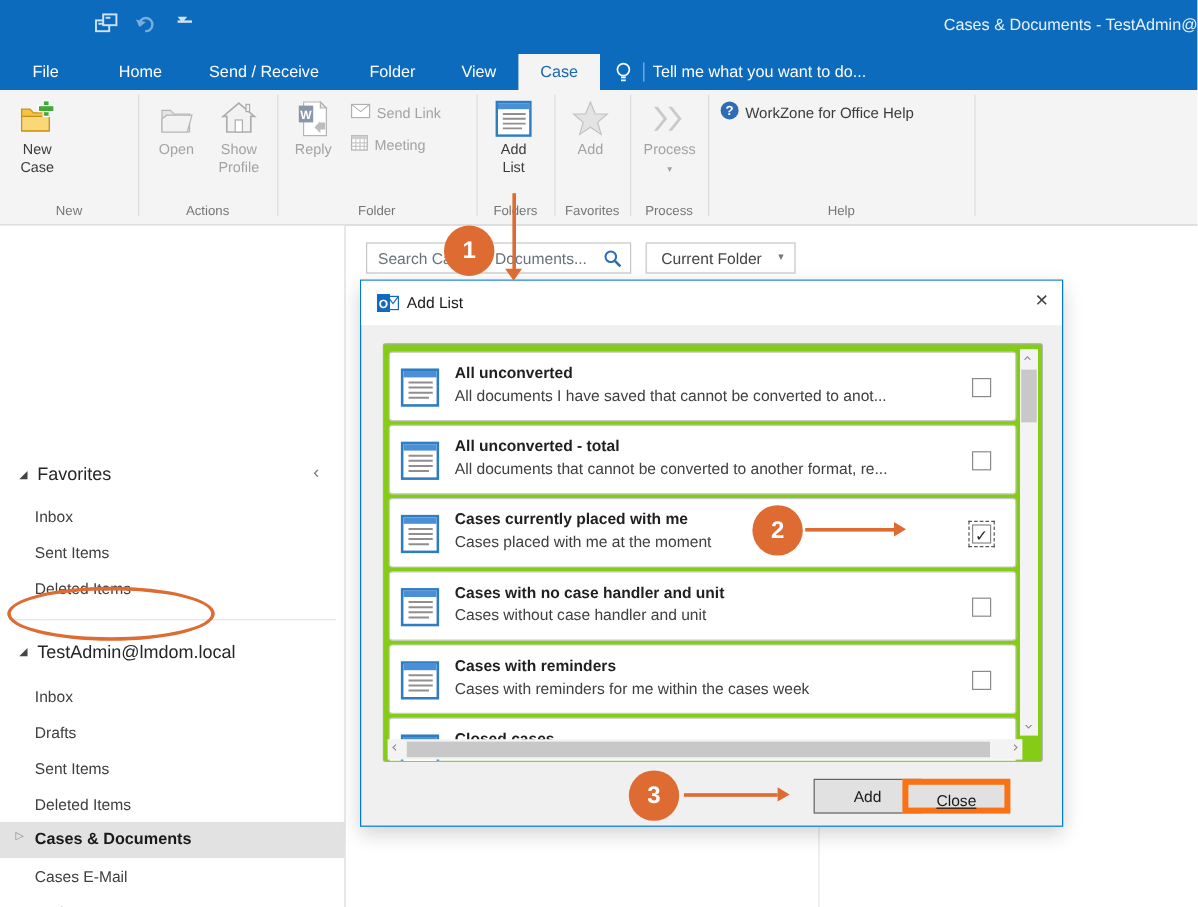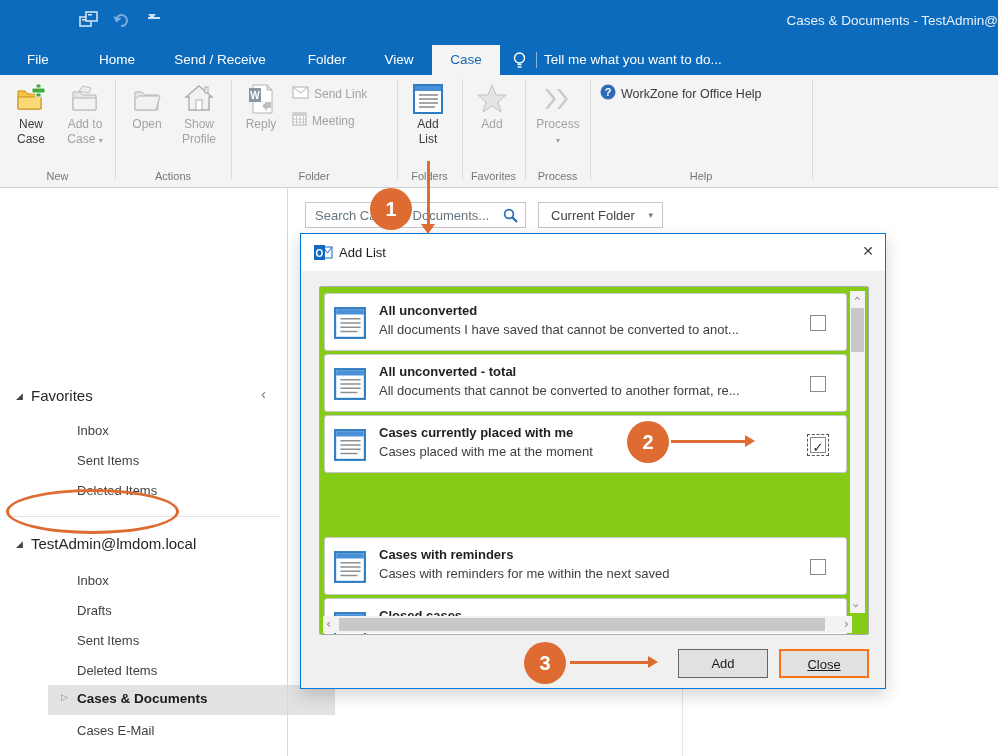--- a/index.html
+++ b/index.html
@@ -37,21 +37,21 @@
   .smallbtn.enabled { color:#3b3b3b; font-size:12.5px; }
   .dd-glyph { font-size:8px; color:#a3a3a3; }
 
   
   #sidebar { left:0; top:188px; width:288px; height:568px; background:#fff; }
   #pane-border { left:287px; top:188px; width:1px; height:568px; background:#d9d9d9; }
   #collapse-pane { left:261px; top:197px; font-size:15px; color:#777; }
   .sb-header { height:26px; font-size:15px; color:#262626; }
   .sb-header .tri { position:absolute; left:16px; top:5px; font-size:9px; color:#444; }
   .sb-header .txt { position:absolute; left:31px; top:1px; }
-  .sb-item { left:0; width:287px; height:27px; font-size:13px; color:#3f3f3f;margin-left:48px; }
+  .sb-item { left:0; width:287px; height:27px; font-size:13px; color:#3f3f3f; }
   .sb-item .txt { position:absolute; left:29px; top:5px; }
   .sb-item .exp { position:absolute; left:13px; top:7px; font-size:9px; color:#8a8a8a; }
   .sb-item.selected { background:#e2e2e2; height:30px; }
   .sb-item.selected .txt { font-weight:bold; color:#1a1a1a; font-size:13.5px; top:6px; }
   #sb-divider { left:8px; top:328px; width:272px; height:1px; background:#e3e3e3; }
 
   
   #searchbox { left:305px; top:202px; width:221px; height:26px; background:#fff; border:1px solid #c6c6c6; }
   #searchbox input { position:absolute; left:9px; top:3px; width:178px; height:18px; border:none; outline:none; font-size:13px; color:#333; background:transparent; font-family:inherit; }
   #searchbox input::placeholder { color:#68747c; opacity:1; }
@@ -80,21 +80,21 @@
   #vscroll .thumb { position:absolute; left:1px; top:17px; width:13px; height:44px; background:#c8c8c8; }
   .scroll-arrow { color:#8a8a8a; font-size:13px; line-height:13px; }
   #vs-up { position:absolute; left:4px; top:1px; transform:rotate(-90deg); }
   #vs-down { position:absolute; left:4px; bottom:1px; transform:rotate(90deg); }
   #hscroll { left:3px; top:329px; width:529px; height:17px; background:#f3f3f3; }
   #hscroll .thumb { position:absolute; left:16px; top:2px; width:486px; height:13px; background:#c8c8c8; }
   #hs-left { position:absolute; left:3px; top:1px; }
   #hs-right { position:absolute; right:3px; top:1px; }
   .dlg-btn { top:415px; width:90px; height:29px; background:#e1e1e1; text-align:center; line-height:27px; font-size:13px; color:#1a1a1a; }
   #btn-add { left:377px; border:1px solid #646464; }
-  #btn-close { left:478px; border:2px solid #f97316;text-decoration:underline; }
+  #btn-close { left:451px; border:5px solid #f97316;text-decoration:underline; }
 
   
   .anno { z-index:30; }
   .anno-circle { width:42px; height:42px; border-radius:50%; background:#dd6b32; color:#fff; font-size:20px; font-weight:bold; text-align:center; line-height:42px; }
   .anno-line { background:#dd6b32; }
   .tri-down { width:0; height:0; border-left:7px solid transparent; border-right:7px solid transparent; border-top:10px solid #dd6b32; }
   .tri-right { width:0; height:0; border-top:6px solid transparent; border-bottom:6px solid transparent; border-left:10px solid #dd6b32; }
   #anno-ellipse { left:6px; top:489px; width:173px; height:45px; border:3px solid #dd6b32; border-radius:50%; z-index:30; }
 </style>
 </head>
@@ -152,31 +152,20 @@
           <path d="M3 10 L3 8 L10 8 L13 11 L26 11 L26 26 L3 26 Z" fill="#f5c242" stroke="#c89016"></path>
           <path d="M3 14 L26 14 L26 26 L3 26 Z" fill="#fad878" stroke="#c89016"></path>
           <rect x="21" y="1" width="5" height="13" fill="#3faa36" stroke="#fff"></rect>
           <rect x="17" y="5" width="13" height="5" fill="#3faa36" stroke="#fff"></rect>
         </svg>
     </div>
     <div class="l">New</div>
     <div class="l">Case</div>
   </div>
 
-  <div class="bigbtn abs disabled" style="left:58px">
-    <div class="ic">
-      <svg width="32" height="32" viewBox="0 0 32 32">
-          <path d="M10 8 L14 3 L22 5 L20 10 Z" fill="#efefef" stroke="#bdbdbd"></path>
-          <path d="M4 11 L4 9 L11 9 L14 12 L27 12 L27 27 L4 27 Z" fill="#e6e6e6" stroke="#b5b5b5"></path>
-          <path d="M4 15 L27 15 L27 27 L4 27 Z" fill="#f3f3f3" stroke="#b5b5b5"></path>
-        </svg>
-    </div>
-    <div class="l">Add to</div>
-    <div class="l"><span>Case</span> <span class="dd-glyph glyph">▾</span></div>
-  </div>
 
   <div class="bigbtn abs disabled" style="left:120px">
     <div class="ic">
       <svg width="32" height="32" viewBox="0 0 32 32">
           <path d="M4 11 L4 9 L11 9 L14 12 L27 12 L27 27 L4 27 Z" fill="#e6e6e6" stroke="#b5b5b5"></path>
           <path d="M4 16 L8 13 L29 13 L25 27 L4 27 Z" fill="#f2f2f2" stroke="#b5b5b5"></path>
         </svg>
     </div>
     <div class="l">Open</div>
   </div>
@@ -395,32 +384,45 @@
             <line x1="7" y1="12" x2="26" y2="12" stroke="#8f8f8f" stroke-width="1.6"></line>
             <line x1="7" y1="16" x2="26" y2="16" stroke="#8f8f8f" stroke-width="1.6"></line>
             <line x1="7" y1="20" x2="26" y2="20" stroke="#8f8f8f" stroke-width="1.6"></line>
             <line x1="7" y1="24" x2="23" y2="24" stroke="#8f8f8f" stroke-width="1.6"></line>
           </svg></span>
       <span class="nm">Cases currently placed with me</span>
       <span class="ds">Cases placed with me at the moment</span>
       <span class="cb checked"></span>
     </div>
 
-
-    <div class="lrow abs" style="top:250px">
+    <div class="lrow abs" style="top:189px">
       <span class="ic"><svg width="34" height="34" viewBox="0 0 32 32">
             <rect x="2" y="2" width="28" height="28" fill="#fff" stroke="#2e7cc1" stroke-width="2"></rect>
             <rect x="3" y="3" width="26" height="5" fill="#4a90d9"></rect>
             <line x1="7" y1="12" x2="26" y2="12" stroke="#8f8f8f" stroke-width="1.6"></line>
             <line x1="7" y1="16" x2="26" y2="16" stroke="#8f8f8f" stroke-width="1.6"></line>
             <line x1="7" y1="20" x2="26" y2="20" stroke="#8f8f8f" stroke-width="1.6"></line>
             <line x1="7" y1="24" x2="23" y2="24" stroke="#8f8f8f" stroke-width="1.6"></line>
           </svg></span>
+      <span class="nm">Cases with no case handler and unit</span>
+      <span class="ds">Cases without case handler and unit</span>
+      <span class="cb"></span>
+    </div>
+
+    <div class="lrow abs" style="top:250px">
+      <span class="ic"><svg width="34" height="34" viewBox="0 0 32 32">
+            <rect x="2" y="2" width="28" height="28" fill="#fff" stroke="#2e7cc1" stroke-width="2"></rect>
+            <rect x="3" y="3" width="26" height="5" fill="#4a90d9"></rect>
+            <line x1="7" y1="12" x2="26" y2="12" stroke="#8f8f8f" stroke-width="1.6"></line>
+            <line x1="7" y1="16" x2="26" y2="16" stroke="#8f8f8f" stroke-width="1.6"></line>
+            <line x1="7" y1="20" x2="26" y2="20" stroke="#8f8f8f" stroke-width="1.6"></line>
+            <line x1="7" y1="24" x2="23" y2="24" stroke="#8f8f8f" stroke-width="1.6"></line>
+          </svg></span>
       <span class="nm">Cases with reminders</span>
-      <span class="ds">Cases with reminders for me within the next saved</span>
+      <span class="ds">Cases with reminders for me within the cases week</span>
       <span class="cb"></span>
     </div>
 
     <div class="lrow abs" style="top:311px">
       <span class="ic"><svg width="34" height="34" viewBox="0 0 32 32">
             <rect x="2" y="2" width="28" height="28" fill="#fff" stroke="#2e7cc1" stroke-width="2"></rect>
             <rect x="3" y="3" width="26" height="5" fill="#4a90d9"></rect>
           </svg></span>
       <span class="nm">Closed cases</span>
     </div>

